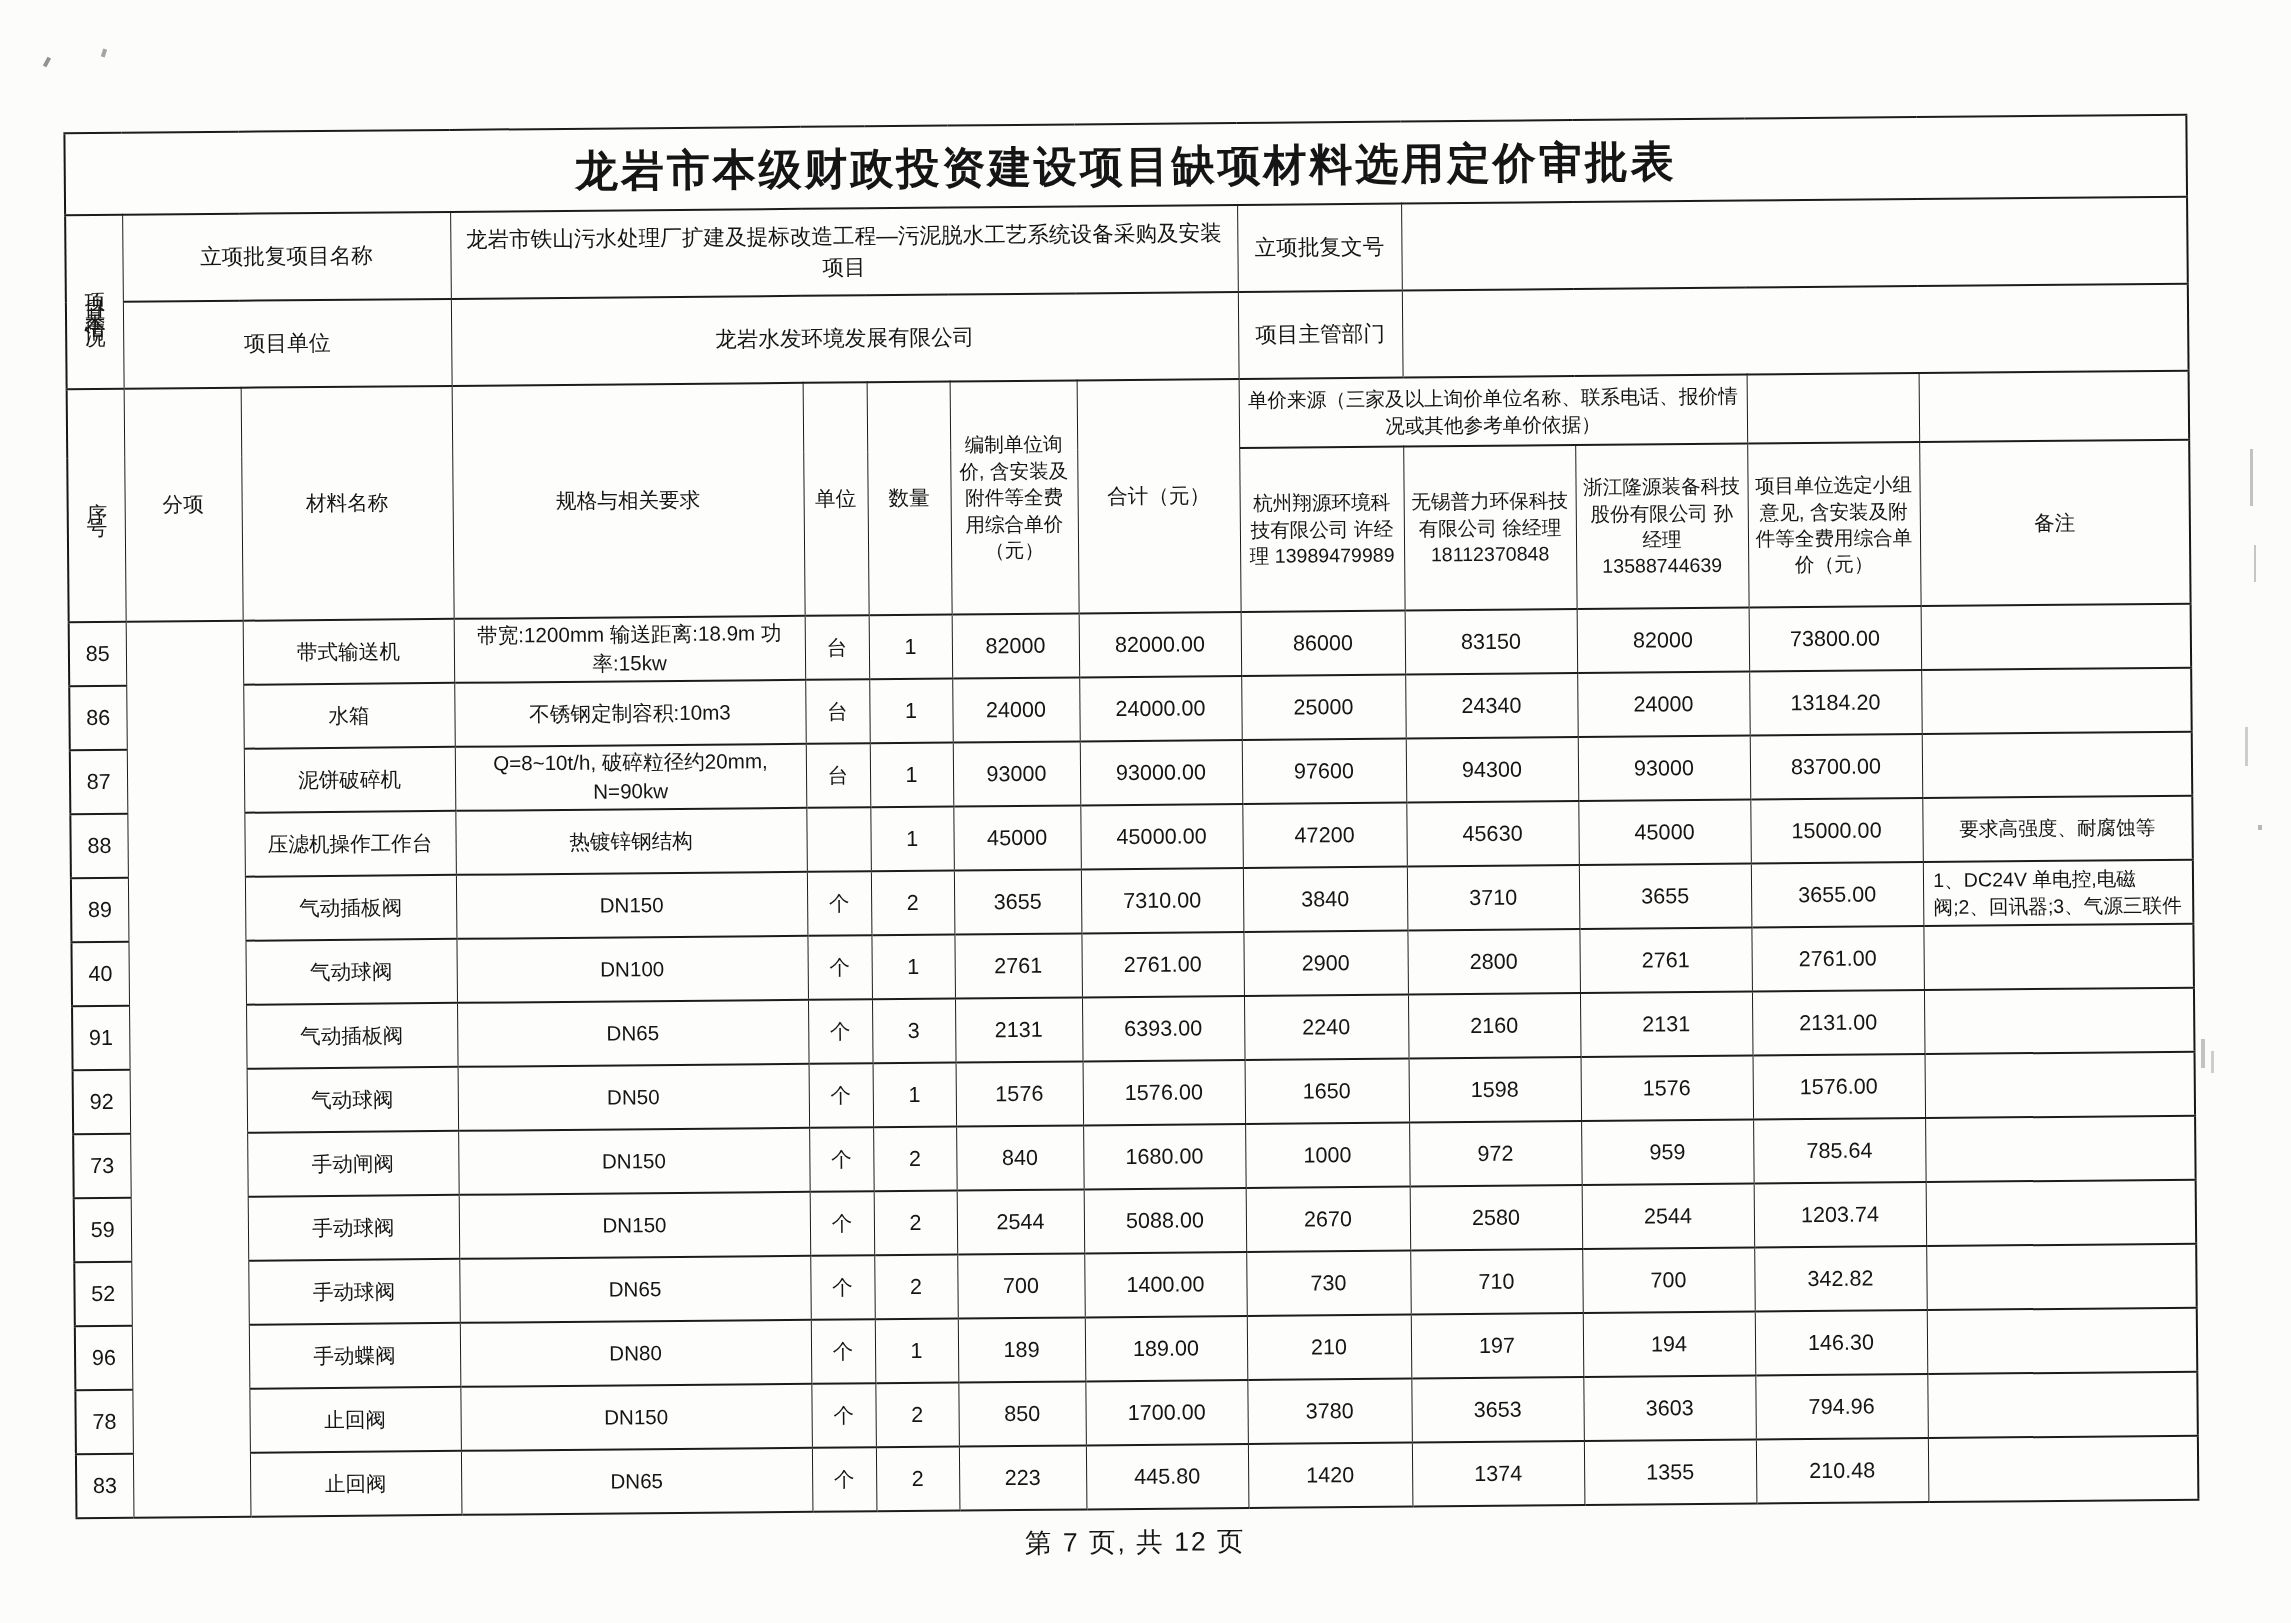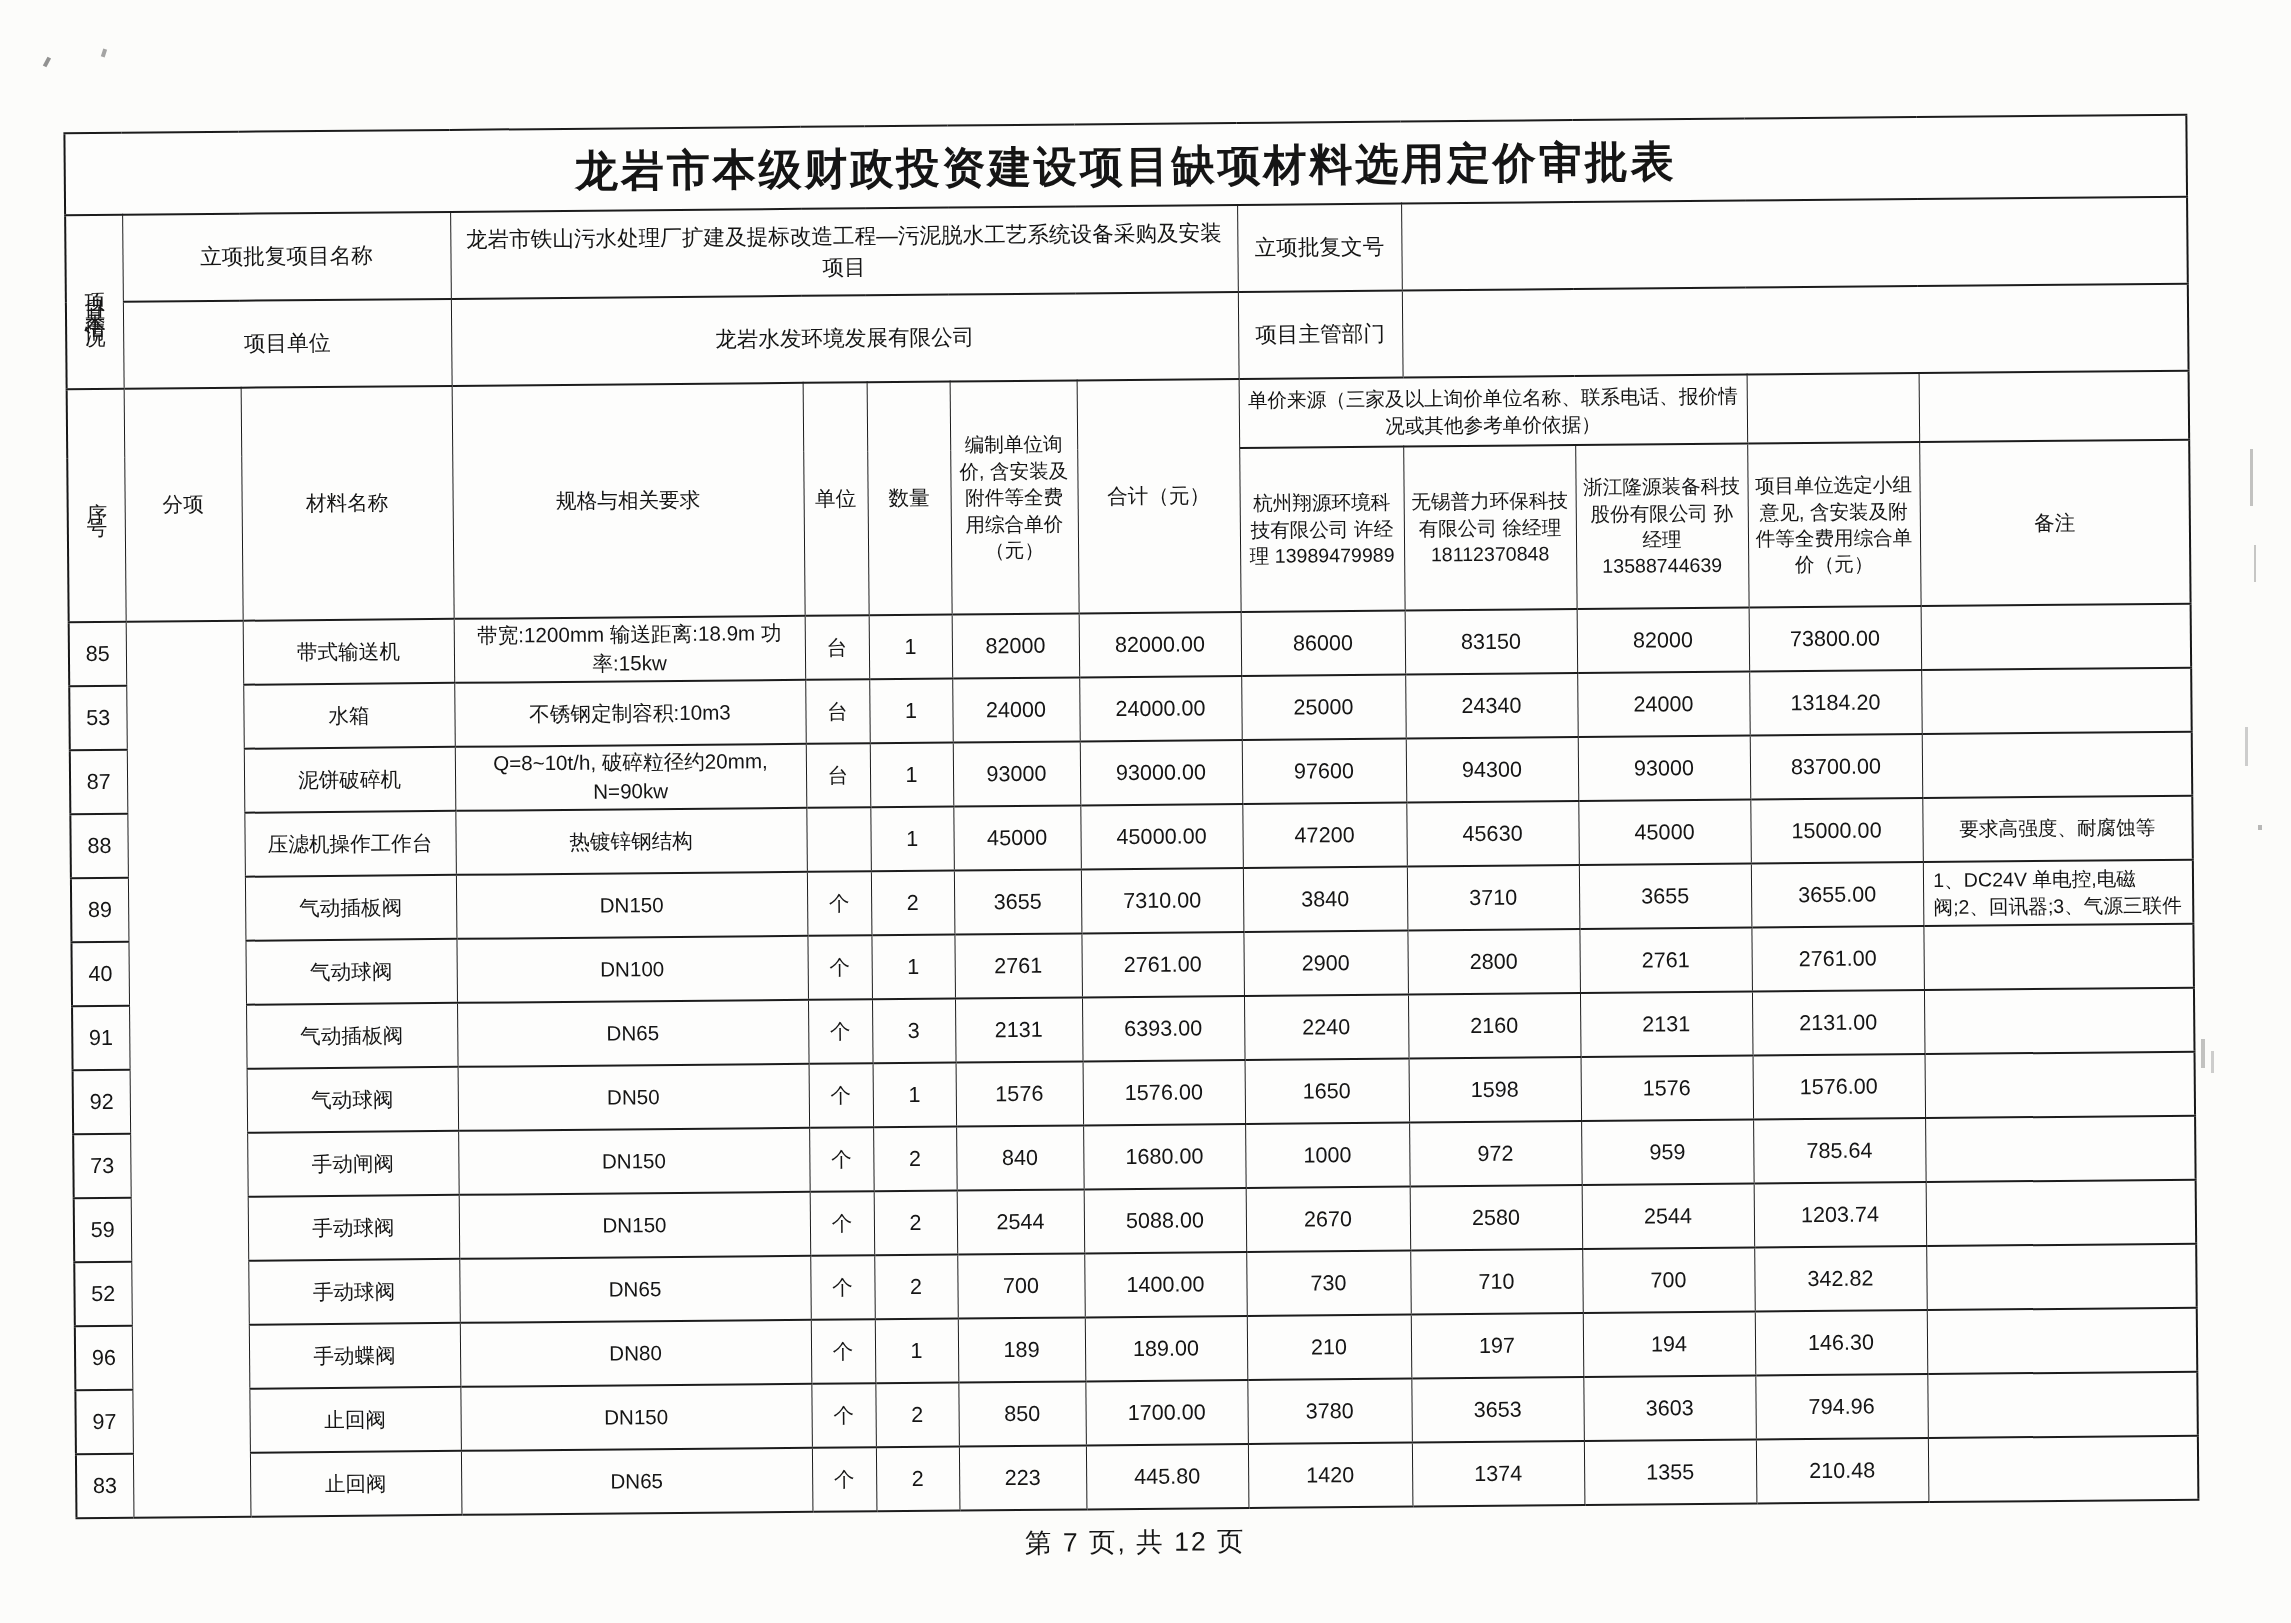--- a/index.html
+++ b/index.html
@@ -120,21 +120,21 @@
       <td class="num">1</td>
       <td class="num">82000</td>
       <td class="num">82000.00</td>
       <td class="num">86000</td>
       <td class="num">83150</td>
       <td class="num">82000</td>
       <td class="num">73800.00</td>
       <td class="remark-cell"></td>
     </tr>
     <tr style="height:64px">
-      <td class="num">53</td>
+      <td class="num">86</td>
       <td>水箱</td>
       <td>不锈钢定制容积:10m3</td>
       <td>台</td>
       <td class="num">1</td>
       <td class="num">24000</td>
       <td class="num">24000.00</td>
       <td class="num">25000</td>
       <td class="num">24340</td>
       <td class="num">24000</td>
       <td class="num">13184.20</td>
@@ -274,21 +274,21 @@
       <td class="num">1</td>
       <td class="num">189</td>
       <td class="num">189.00</td>
       <td class="num">210</td>
       <td class="num">197</td>
       <td class="num">194</td>
       <td class="num">146.30</td>
       <td class="remark-cell"></td>
     </tr>
     <tr style="height:64px">
-      <td class="num">97</td>
+      <td class="num">78</td>
       <td>止回阀</td>
       <td>DN150</td>
       <td>个</td>
       <td class="num">2</td>
       <td class="num">850</td>
       <td class="num">1700.00</td>
       <td class="num">3780</td>
       <td class="num">3653</td>
       <td class="num">3603</td>
       <td class="num">794.96</td>

